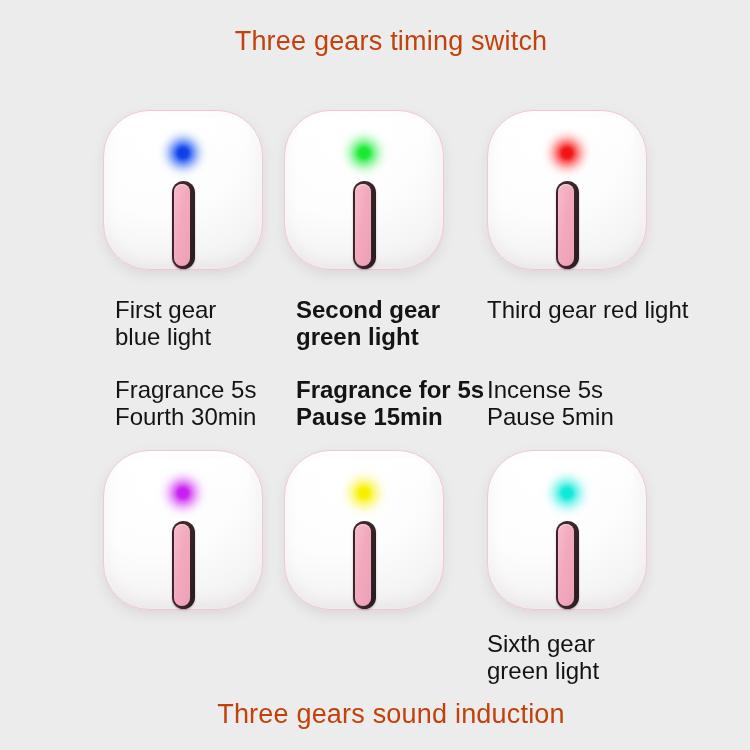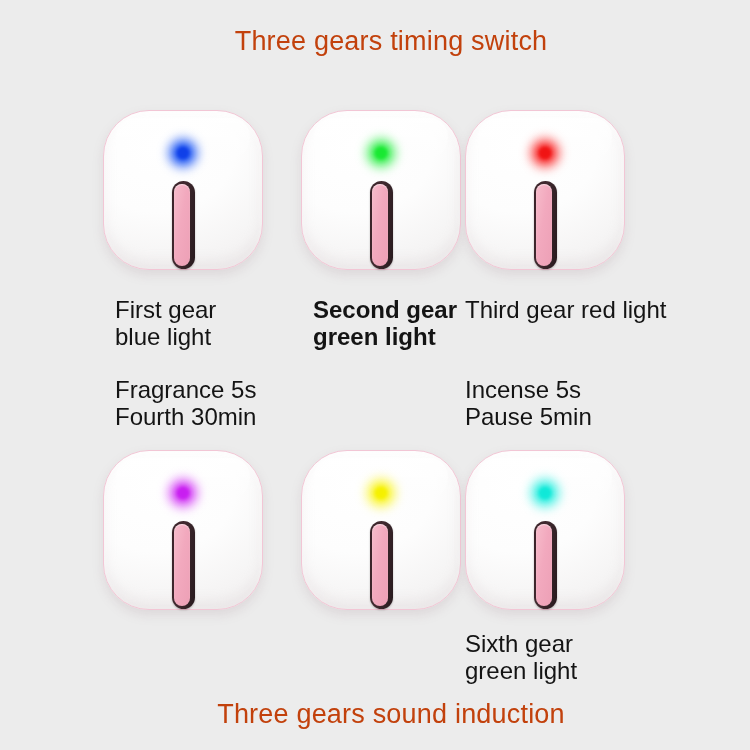--- a/index.html
+++ b/index.html
@@ -46,22 +46,22 @@
   }
   .row-1 { top: 110px; }
   .row-2 { top: 450px; }
 
   .cell {
     position: absolute;
     top: 0;
     width: 200px;
   }
   .cell-c1 { left: 83px; }
-  .cell-c2 { left: 281px; font-weight: bold; }
-  .cell-c3 { left: 445px; }
+  .cell-c2 { left: 264px; font-weight: bold; }
+  .cell-c3 { left: 467px; }
 
   
   .device {
     position: relative;
     width: 160px;
     height: 160px;
     margin: 0 auto;
     border-radius: 46px;
     background:
       radial-gradient(118% 100% at 34% 22%, #ffffff 0%, #fdfdfd 42%, #f5f4f4 74%, #eceaea 100%);
@@ -192,20 +192,22 @@
         <div class="led">
           <div class="glow" style="background: radial-gradient(circle, rgb(25, 232, 50) 0%, rgb(69, 240, 92) 26%, rgba(255, 255, 255, 0) 72%);"></div>
           <div class="core" style="background: rgb(25, 232, 50); box-shadow: rgb(25, 232, 50) 0px 0px 6px;"></div>
         </div>
         <div class="slot">
           <div class="knob"></div>
         </div>
       </div>
       <div class="caption caption-name-r1">Second gear
 green light</div>
+      <div class="caption caption-time-r1">Fragrance for 5s
+Pause 15min</div>
     </div>
 
     <div class="cell cell-c3">
       <div class="device">
         <div class="led">
           <div class="glow" style="background: radial-gradient(circle, rgb(240, 20, 20) 0%, rgb(250, 60, 60) 26%, rgba(255, 255, 255, 0) 72%);"></div>
           <div class="core" style="background: rgb(240, 20, 20); box-shadow: rgb(240, 20, 20) 0px 0px 6px;"></div>
         </div>
         <div class="slot">
           <div class="knob"></div>

